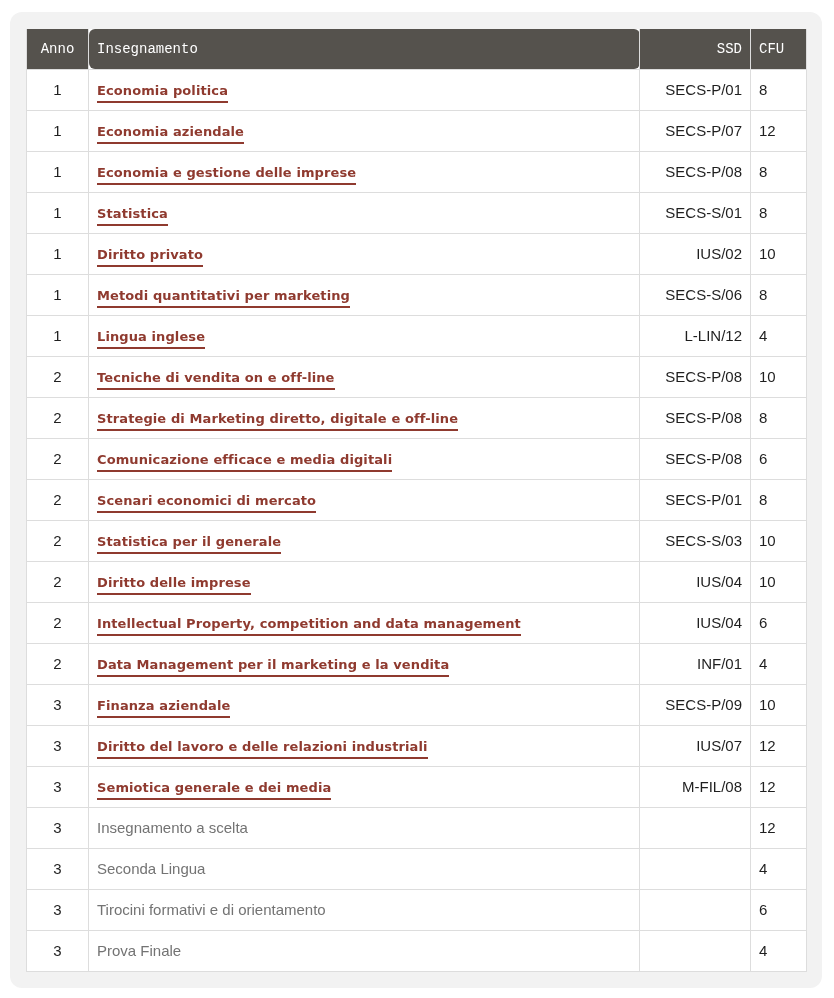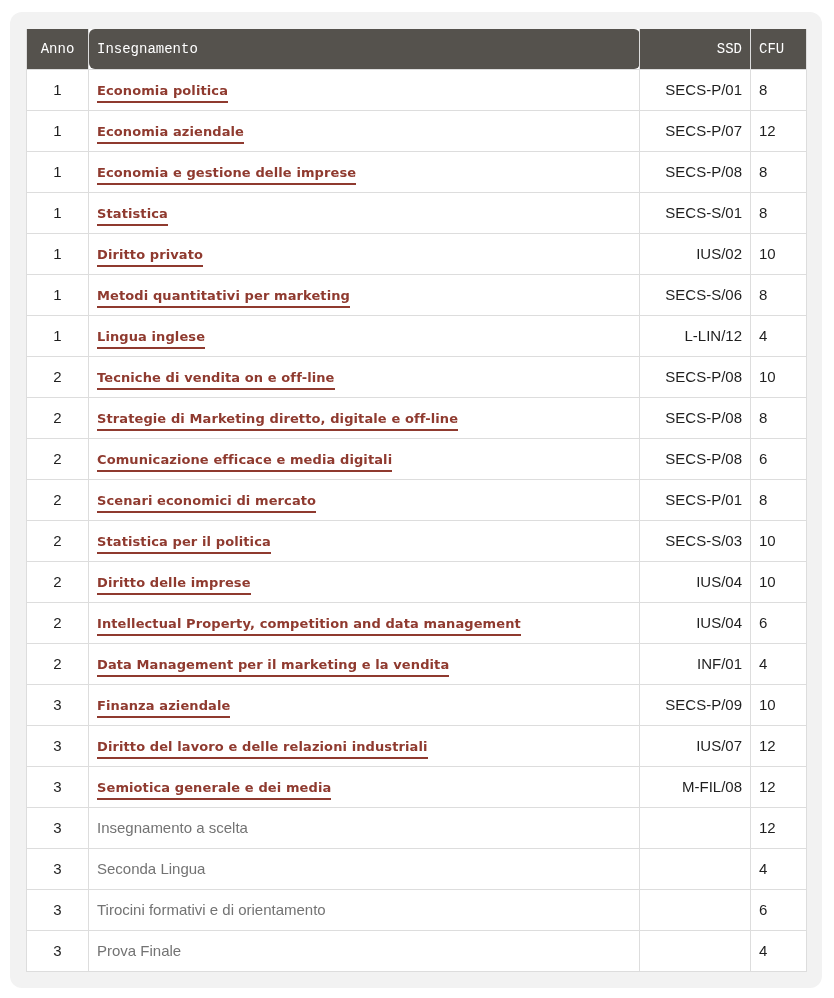--- a/index.html
+++ b/index.html
@@ -148,21 +148,21 @@
           <td class="c-cfu">6</td>
         </tr>
         <tr>
           <td class="c-anno">2</td>
           <td class="c-ins"><a class="course-link">Scenari economici di mercato</a></td>
           <td class="c-ssd">SECS-P/01</td>
           <td class="c-cfu">8</td>
         </tr>
         <tr>
           <td class="c-anno">2</td>
-          <td class="c-ins"><a class="course-link">Statistica per il politica</a></td>
+          <td class="c-ins"><a class="course-link">Statistica per il generale</a></td>
           <td class="c-ssd">SECS-S/03</td>
           <td class="c-cfu">10</td>
         </tr>
         <tr>
           <td class="c-anno">2</td>
           <td class="c-ins"><a class="course-link">Diritto delle imprese</a></td>
           <td class="c-ssd">IUS/04</td>
           <td class="c-cfu">10</td>
         </tr>
         <tr>

